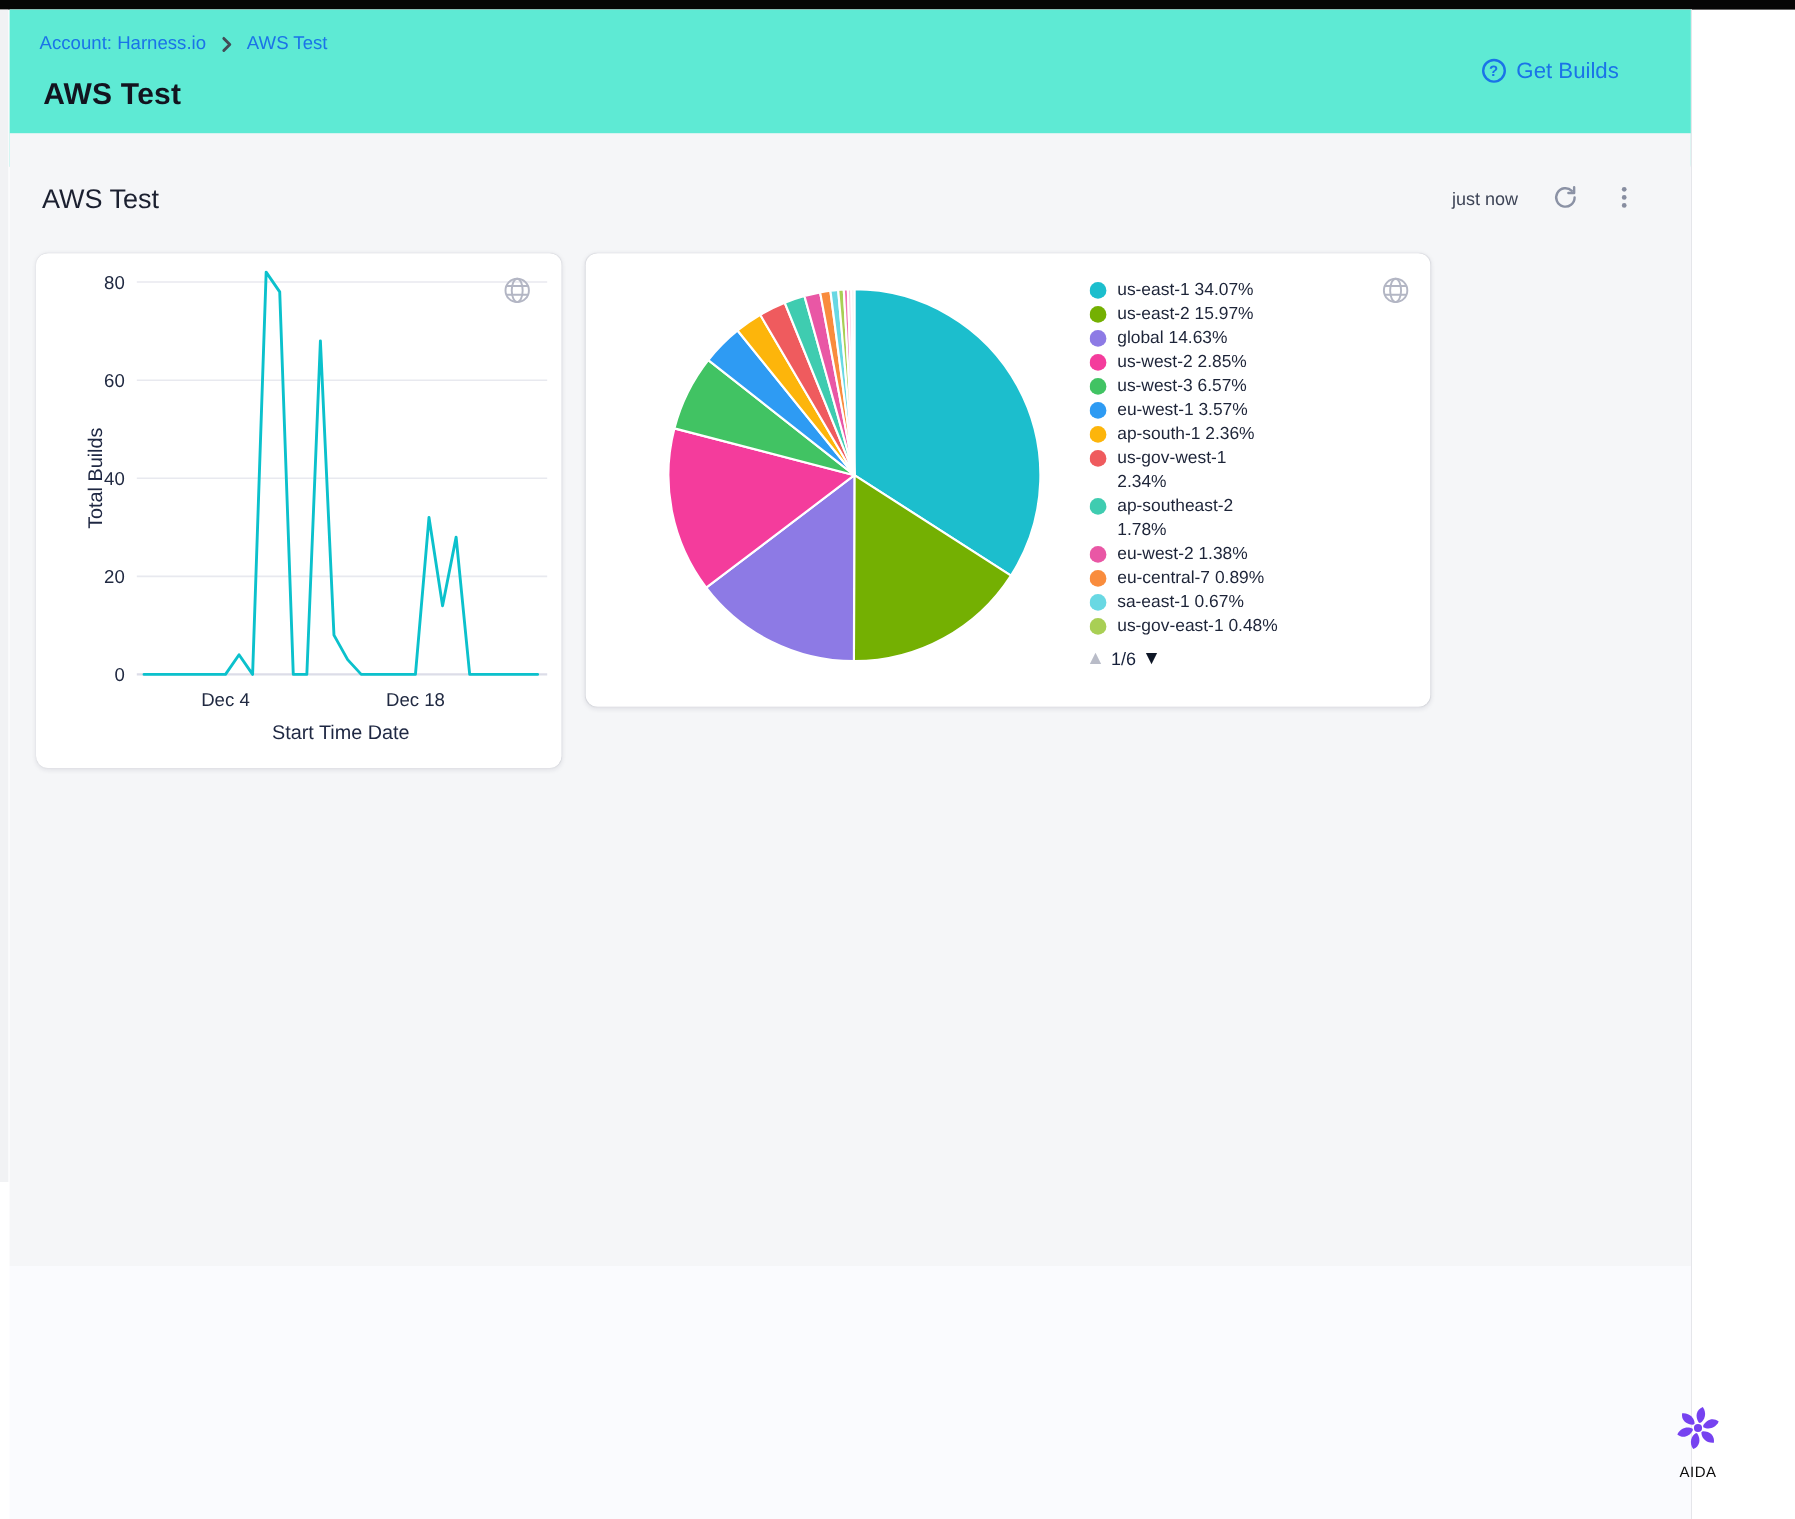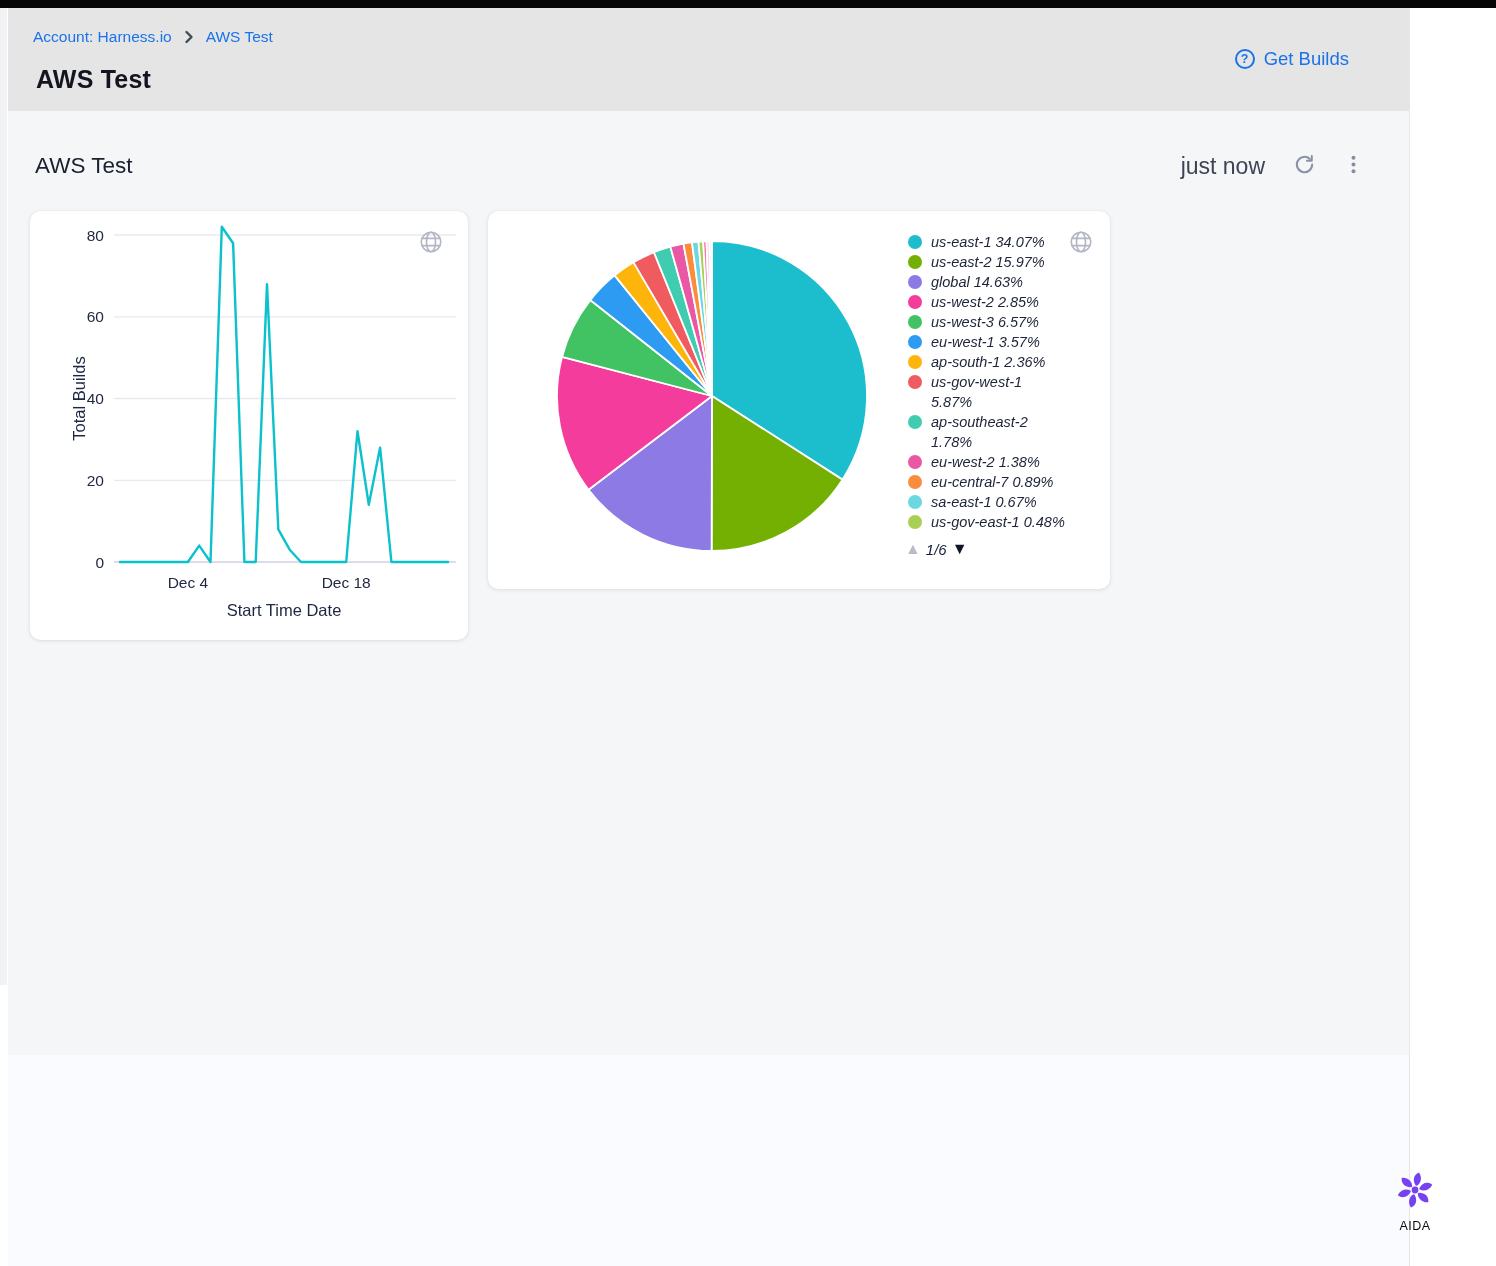--- a/index.html
+++ b/index.html
@@ -7,40 +7,40 @@
   body {
     width:1496px; height:1266px; position:relative; overflow:hidden;
     background:#ffffff; font-family:"Liberation Sans", sans-serif; color:#1c2130;
   }
   .topbar { position:absolute; left:0; top:0; width:1496px; height:8px; background:#060606; }
   .left-strip { position:absolute; left:0; top:8px; width:7px; height:977px; background:#f1f2f4; }
 
   .main-panel { position:absolute; left:8px; top:8px; width:1402px; height:1258px; background:#ffffff; border-right:1px solid #e5e6ea; }
 
   
-  .panel-header { position:relative; height:131px; background:#e5e5e5; border-bottom:1px solid #e6e7eb; }
+  .panel-header { position:relative; height:131px; background:#5eead4; border-bottom:1px solid #e6e7eb; }
   .breadcrumb { position:absolute; left:25px; top:20px; display:flex; align-items:center; gap:11px; font-size:15.5px; }
   .crumb { color:#1a73e8; text-decoration:none; cursor:pointer; }
   .chev { display:flex; align-items:center; }
   .page-title { position:absolute; left:28px; top:57px; margin:0; font-size:25px; font-weight:700; color:#12141f; letter-spacing:.2px; }
   .get-started { position:absolute; right:60px; top:40px; display:flex; align-items:center; gap:9px; color:#1a73e8; font-size:18.5px; font-weight:500; cursor:pointer; text-decoration:none; }
   .help-circle { width:20px; height:20px; border:2px solid #1a73e8; border-radius:50%; display:flex; align-items:center; justify-content:center; font-size:12.5px; font-weight:700; }
 
   
   .content { position:absolute; left:0; top:103px; width:1401px; height:944px; background:#f5f6f8; }
   .content-head { position:absolute; left:27px; right:46px; top:38px; height:34px; display:flex; justify-content:space-between; align-items:center; }
   .dash-title { margin:0; font-size:22.5px; font-weight:500; color:#1b2030; }
   .head-right { display:flex; align-items:center; gap:28px; }
-  .refreshed { font-size:23px; color:#3d4456; }
+  .refreshed { font-size:15px; color:#3d4456; }
   .icon-btn { background:none; border:none; padding:0; cursor:pointer; display:flex; align-items:center; }
 
   .cards { position:absolute; left:22px; top:100px; display:flex; gap:20px; align-items:flex-start; }
   .card { background:#ffffff; border-radius:10px; box-shadow:0 1px 4px rgba(25,30,60,.10), 0 0 1px rgba(25,30,60,.12); position:relative; }
   .card.line-card { width:438px; height:429px; }
-  .card.pie-card { width:622px; height:378px;font-style:italic; }
+  .card.pie-card { width:704px; height:378px; }
   .globe { position:absolute; top:18px; cursor:pointer; }
   .globe.g-line { right:24px; }
   .globe.g-pie { right:16px; }
 
   .ax   { font-family:"Liberation Sans",sans-serif; font-size:15.5px; fill:#212a42; }
   .axl  { font-family:"Liberation Sans",sans-serif; font-size:16.5px; fill:#1e2742; }
 
   #pie-svg { position:absolute; left:66px; top:27px; }
   .legend { position:absolute; left:420px; top:21px; width:162px; max-height:309px; overflow:hidden; }
   .legend-item { display:flex; gap:9px; line-height:20px; font-size:14.5px; color:#1d2438; cursor:pointer; }
@@ -178,21 +178,21 @@
             <div class="legend-item">
               <span class="dot" style="background: rgb(46, 155, 243);"></span>
               <span class="ltxt">eu-west-1 3.57%</span>
             </div>
             <div class="legend-item">
               <span class="dot" style="background: rgb(253, 181, 11);"></span>
               <span class="ltxt">ap-south-1 2.36%</span>
             </div>
             <div class="legend-item">
               <span class="dot" style="background: rgb(239, 91, 94);"></span>
-              <span class="ltxt">us-gov-west-1 5.87%</span>
+              <span class="ltxt">us-gov-west-1 2.34%</span>
             </div>
             <div class="legend-item">
               <span class="dot" style="background: rgb(63, 204, 176);"></span>
               <span class="ltxt">ap-southeast-2 1.78%</span>
             </div>
             <div class="legend-item">
               <span class="dot" style="background: rgb(233, 87, 165);"></span>
               <span class="ltxt">eu-west-2 1.38%</span>
             </div>
             <div class="legend-item">

